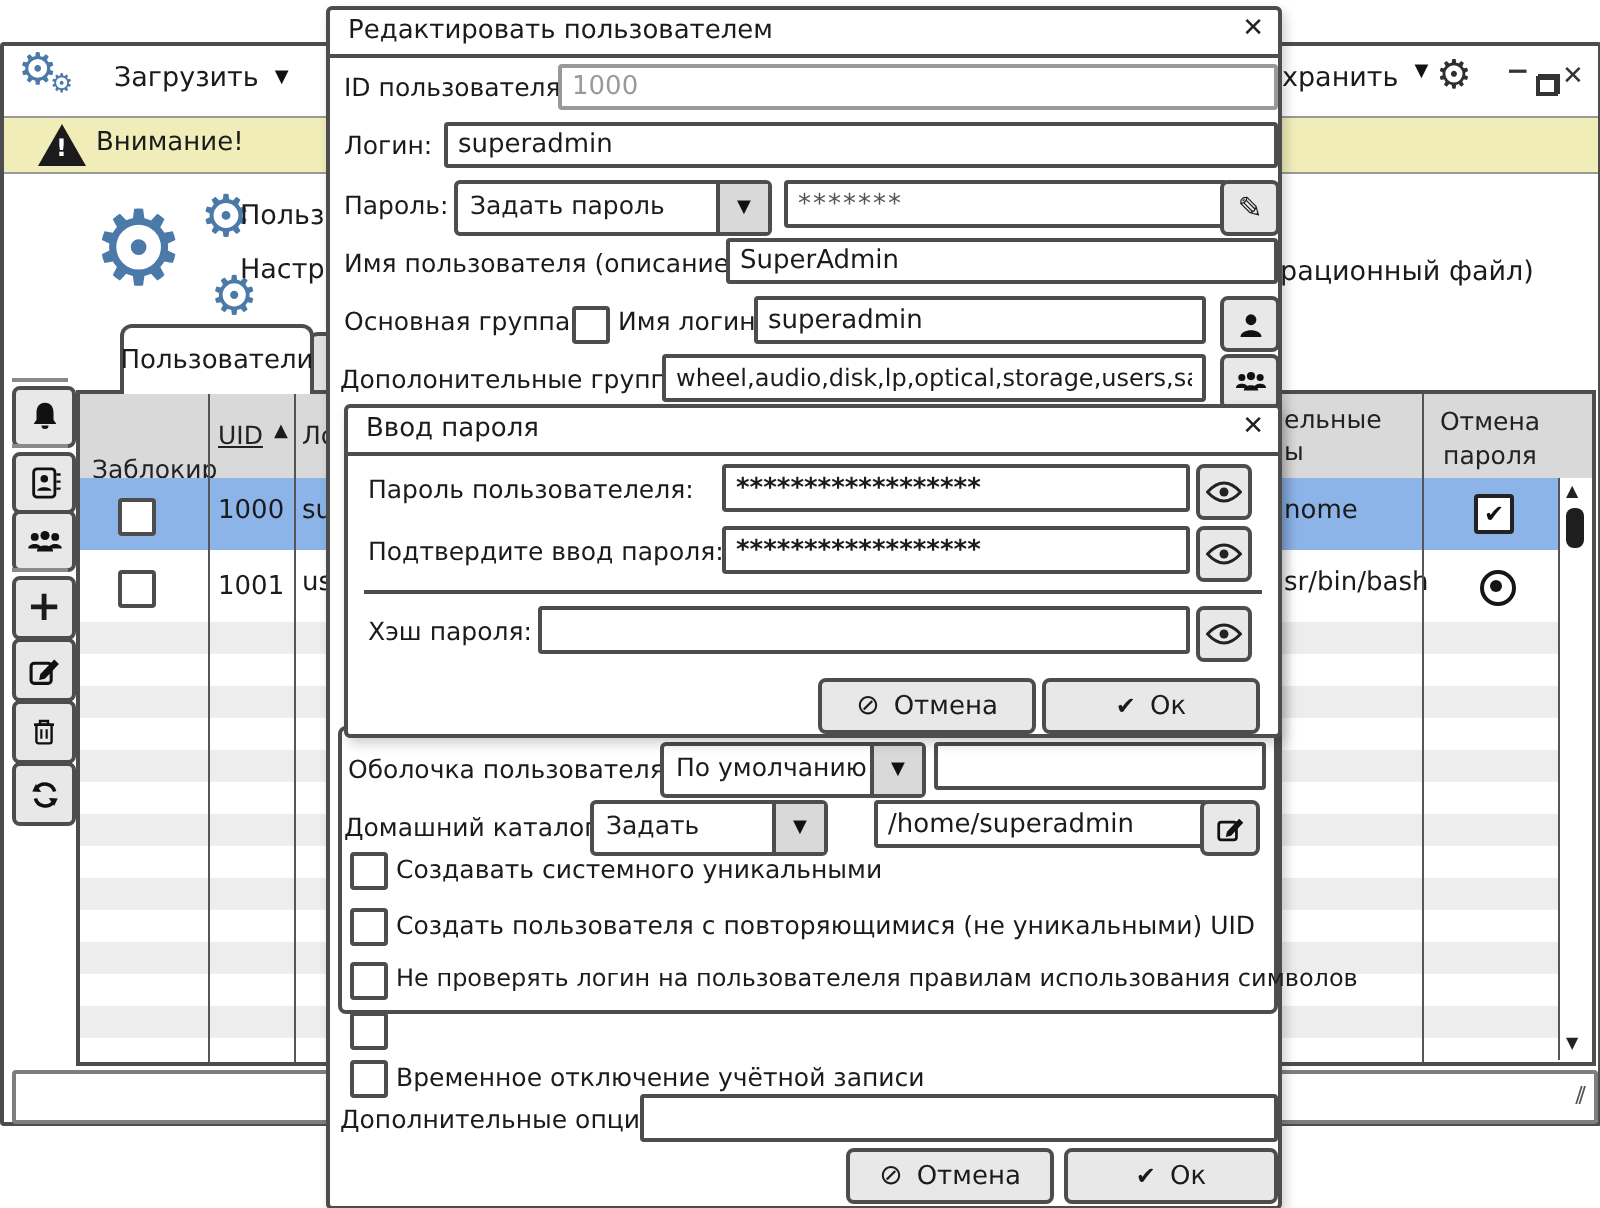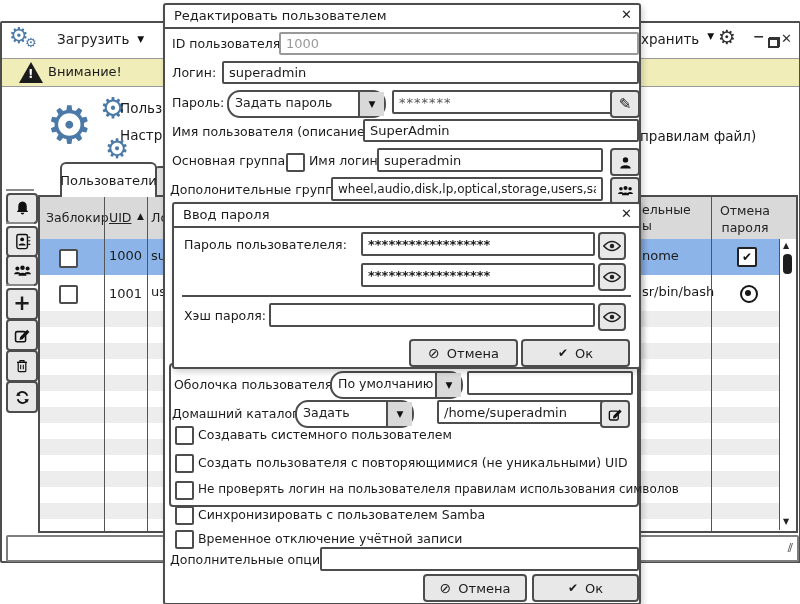--- a/index.html
+++ b/index.html
@@ -51,21 +51,21 @@
   .dialog{background:#fff;border:2px solid #4d4d4d;border-radius:3px;box-shadow:2px 3px 6px rgba(0,0,0,.18);}
   .edit-dialog{left:163px;top:3px;width:474px;height:598px;z-index:10;}
   .dlg-title{left:0;top:0;width:100%;height:22px;border-bottom:2px solid #4d4d4d;}
   .dlg-title .t{position:absolute;left:9px;top:3px;font-size:13px;}
   .xbtn{position:absolute;right:7px;top:2px;font-size:13px;color:#222;cursor:default;}
   .flabel{font-size:12.5px;white-space:nowrap;}
   .inp{position:absolute;border:2px solid #4d4d4d;border-radius:2px;background:#fff;
        font-family:"DejaVu Sans",sans-serif;font-size:13px;padding:0 5px;color:#1b1b1b;outline:none;}
   .inp.dis{border-color:#999;color:#9a9a9a;}
   .inp.mask{color:#555;letter-spacing:1px;}
-  .dropdown{position:absolute;border:2px solid #4d4d4d;border-radius:13px;background:#fff;display:flex;}
+  .dropdown{position:absolute;border:2px solid #4d4d4d;border-radius:3px;background:#fff;display:flex;}
   .dd-text{flex:1;font-size:12.5px;padding:3px 0 0 6px;white-space:nowrap;overflow:hidden;}
   .dd-btn{width:24px;background:#d9d9d9;border-left:2px solid #4d4d4d;
           display:flex;align-items:center;justify-content:center;}
   .sq-btn{position:absolute;width:26px;height:24px;}
   .btn{position:absolute;display:flex;align-items:center;justify-content:center;gap:7px;
        background:#e8e8e8;border:2px solid #4d4d4d;border-radius:4px;font-size:13px;}
   .btn .g{font-size:14px;line-height:1;}
   .group-frame{left:4px;top:358px;width:466px;height:140px;border:2px solid #4d4d4d;border-radius:4px;}
   .pw-dialog{left:7px;top:197px;width:465px;height:163px;z-index:5;}
   .sepline{border-top:2px solid #4d4d4d;height:0;}
@@ -101,21 +101,21 @@
         <span>!</span>
       </div>
     <span class="abs" style="left:46px;top:5px;font-size:13px;">Внимание!</span>
   </div>
 
   <span class="abs gear" style="left:44px;top:76px;font-size:52px;">⚙</span>
   <span class="abs gear" style="left:98px;top:71px;font-size:29px;">⚙</span>
   <span class="abs gear" style="left:103px;top:112px;font-size:27px;">⚙</span>
   <span class="abs hdr-line" style="left:118px;top:77px;">Польз</span>
   <span class="abs hdr-line" style="left:118px;top:104px;">Настр</span>
-  <span class="abs hdr-line" style="left:638px;top:105px;">правилам файл)</span>
+  <span class="abs hdr-line" style="left:638px;top:105px;">рационный файл)</span>
 
   <div class="abs tab tab-inactive" style="left:151px;top:143px;width:38px;height:29px;">
     <span>Гр</span>
   </div>
   <div class="abs tab tab-active" style="left:58px;top:139px;width:93px;height:33px;">
     <span>Пользователи</span>
   </div>
 
   <div class="abs tool-sep" style="left:4px;top:166px;width:28px;"></div>
   <div class="abs icon-btn" style="left:4px;top:170px;width:28px;height:27px;">
@@ -165,21 +165,21 @@
     <svg viewBox="0 0 24 24" width="17" height="17">
         <path d="M18.8 9.5A7.2 7.2 0 0 0 6.2 7" fill="none" stroke="#111" stroke-width="2.5"></path>
         <polygon points="3,9.5 9.3,9.9 5.6,4.2" fill="#111"></polygon>
         <path d="M5.2 14.5A7.2 7.2 0 0 0 17.8 17" fill="none" stroke="#111" stroke-width="2.5"></path>
         <polygon points="21,14.5 14.7,14.1 18.4,19.8" fill="#111"></polygon>
       </svg>
   </div>
 
   <div class="abs utable">
     <div class="abs thead"></div>
-    <span class="abs th" style="left:6px;top:13px;">Заблокир</span>
+    <span class="abs th" style="left:6px;top:30px;">Заблокир</span>
     <span class="abs th" style="left:69px;top:13px;text-decoration:underline;">UID</span>
     <span class="abs" style="left:97px;top:14px;font-size:9px;">▲</span>
     <span class="abs th" style="left:111px;top:13px;">Ло</span>
     <span class="abs th" style="left:602px;top:5px;">ельные</span>
     <span class="abs th" style="left:602px;top:21px;">ы</span>
     <div class="abs" style="left:671px;top:5px;width:68px;text-align:center;line-height:16px;">
       <span class="th">Отмена</span><br>
       <span class="th">пароля</span>
     </div>
 
@@ -288,30 +288,29 @@
   </div>
   <input class="inp" style="left: 272px; top: 395px; width: 153px; height: 20px;" value="/home/superadmin">
   <div class="icon-btn sq-btn" style="left:435px;top:395px;">
     <svg viewBox="0 0 22 22" width="15" height="15">
         <rect x="2" y="6" width="13" height="13" rx="2" fill="none" stroke="#111" stroke-width="2"></rect>
         <path d="M8 13L17 3.5 20 6.5 11 16l-3.8.9z" fill="#111"></path>
       </svg>
   </div>
 
   <div class="abs cb" style="left:10px;top:421px;"></div>
-  <span class="abs flabel" style="left:33px;top:422px;">Создавать системного пользователем</span>
+  <span class="abs flabel" style="left:33px;top:422px;">Создавать системного уникальными</span>
 
   <div class="abs cb" style="left:10px;top:449px;"></div>
   <span class="abs flabel" style="left:33px;top:450px;">Создать пользователя с повторяющимися (не уникальными) UID</span>
 
   <div class="abs cb" style="left:10px;top:476px;"></div>
   <span class="abs flabel" style="left:33px;top:477px;font-size:12px;">Не проверять логин на пользователеля правилам использования символов</span>
 
   <div class="abs cb" style="left:10px;top:501px;"></div>
-  <span class="abs flabel" style="left:33px;top:502px;">Синхронизировать с пользователем Samba</span>
 
   <div class="abs cb" style="left:10px;top:525px;"></div>
   <span class="abs flabel" style="left:33px;top:526px;">Временное отключение учётной записи</span>
 
   <span class="abs flabel" style="left:5px;top:547px;">Дополнительные опции:</span>
   <input class="inp" style="left: 155px; top: 542px; width: 305px; height: 20px;" value="">
 
   <div class="btn" style="left:258px;top:569px;width:100px;height:24px;">
     <span class="g">⊘</span>
     <span>Отмена</span>
@@ -329,20 +328,21 @@
 
     <span class="abs flabel" style="left:10px;top:33px;">Пароль пользователеля:</span>
     <input class="inp" style="left: 187px; top: 28px; width: 220px; height: 20px; font-weight: bold;" value="******************">
     <div class="icon-btn" style="position:absolute;left:424px;top:28px;width:24px;height:24px;">
       <svg viewBox="0 0 24 16" width="18" height="12">
           <path d="M1 8Q12 -4 23 8 12 20 1 8z" fill="none" stroke="#222" stroke-width="2"></path>
           <circle cx="12" cy="8" r="3" fill="#222"></circle>
         </svg>
     </div>
 
+    <span class="abs flabel" style="left:10px;top:64px;">Подтвердите ввод пароля:</span>
     <input class="inp" style="left: 187px; top: 59px; width: 220px; height: 20px; font-weight: bold;" value="******************">
     <div class="icon-btn" style="position:absolute;left:424px;top:59px;width:24px;height:24px;">
       <svg viewBox="0 0 24 16" width="18" height="12">
           <path d="M1 8Q12 -4 23 8 12 20 1 8z" fill="none" stroke="#222" stroke-width="2"></path>
           <circle cx="12" cy="8" r="3" fill="#222"></circle>
         </svg>
     </div>
 
     <div class="abs sepline" style="left:8px;top:91px;width:449px;"></div>
 

